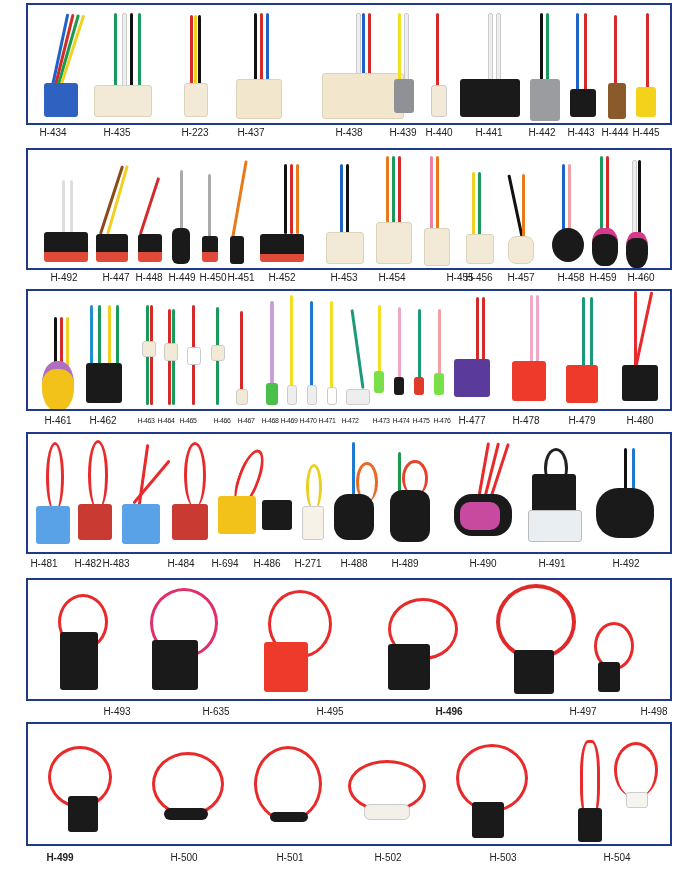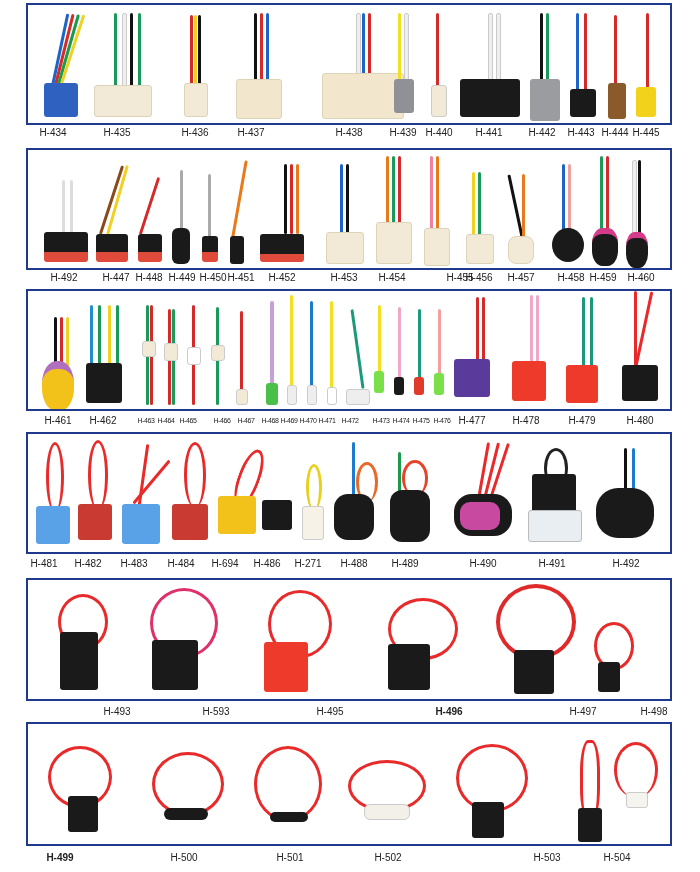--- a/index.html
+++ b/index.html
@@ -90,21 +90,21 @@
   </div>
 
   <div class="prod" style="left:606px;top:0;width:24px;height:118px;">
     <div class="wire" style="left:12px;top:8px;height:78px;background:#d42a2a;"></div>
     <div class="body" style="left:2px;top:82px;width:20px;height:30px;background:#f2d21a;"></div>
   </div>
 </div>
 <div class="labels" style="top:127px;">
   <span class="lbl" style="left:53px;">H-434</span>
   <span class="lbl" style="left:117px;">H-435</span>
-  <span class="lbl" style="left:195px;">H-436</span>
+  <span class="lbl" style="left:195px;">H-223</span>
   <span class="lbl" style="left:251px;">H-437</span>
   <span class="lbl" style="left:349px;">H-438</span>
   <span class="lbl" style="left:403px;">H-439</span>
   <span class="lbl" style="left:439px;">H-440</span>
   <span class="lbl" style="left:489px;">H-441</span>
   <span class="lbl" style="left:542px;">H-442</span>
   <span class="lbl" style="left:581px;">H-443</span>
   <span class="lbl" style="left:615px;">H-444</span>
   <span class="lbl" style="left:646px;">H-445</span>
 </div>
@@ -371,21 +371,21 @@
   </div>
   <div class="prod" style="left:566px;top:0;width:64px;height:118px;">
     <div class="wire" style="left:30px;top:14px;height:50px;background:#111;"></div>
     <div class="wire" style="left:38px;top:14px;height:50px;background:#1e7ad0;"></div>
     <div class="body" style="left:2px;top:54px;width:58px;height:50px;background:#1a1a1a;border-radius:22px;"></div>
   </div>
 </div>
 <div class="labels" style="top:558px;">
   <span class="lbl" style="left:44px;">H-481</span>
   <span class="lbl" style="left:88px;">H-482</span>
-  <span class="lbl" style="left:134px;">H-483</span>
+  <span class="lbl" style="left:116px;">H-483</span>
   <span class="lbl" style="left:181px;">H-484</span>
   <span class="lbl" style="left:225px;">H-694</span>
   <span class="lbl" style="left:267px;">H-486</span>
   <span class="lbl" style="left:308px;">H-271</span>
   <span class="lbl" style="left:354px;">H-488</span>
   <span class="lbl" style="left:405px;">H-489</span>
   <span class="lbl" style="left:483px;">H-490</span>
   <span class="lbl" style="left:552px;">H-491</span>
   <span class="lbl" style="left:626px;">H-492</span>
 </div>
@@ -411,21 +411,21 @@
     <div class="loop" style="left:4px;top:4px;width:80px;height:76px;border:4px solid #e02a2a;"></div>
     <div class="body" style="left:22px;top:70px;width:40px;height:44px;background:#1a1a1a;"></div>
   </div>
   <div class="prod" style="left:562px;top:0;width:50px;height:118px;">
     <div class="loop" style="left:4px;top:42px;width:40px;height:48px;border:3px solid #e82a2a;"></div>
     <div class="body" style="left:8px;top:82px;width:22px;height:30px;background:#1a1a1a;"></div>
   </div>
 </div>
 <div class="labels" style="top:706px;margin-left:40px;">
   <span class="lbl" style="left:77px;">H-493</span>
-  <span class="lbl" style="left:176px;">H-593</span>
+  <span class="lbl" style="left:176px;">H-635</span>
   <span class="lbl" style="left:290px;">H-495</span>
   <span class="lbl" style="left:409px;font-weight:bold;">H-496</span>
   <span class="lbl" style="left:543px;">H-497</span>
   <span class="lbl" style="left:614px;">H-498</span>
 </div>
 
 <div class="frame" style="top: 722px; height: 124px; border-color: rgb(31, 58, 140);">
   <div class="prod" style="left:12px;top:0;width:80px;height:118px;">
     <div class="loop" style="left:8px;top:22px;width:64px;height:62px;border:3px solid #e82a2a;"></div>
     <div class="body" style="left:28px;top:72px;width:30px;height:36px;background:#1a1a1a;"></div>
@@ -451,15 +451,15 @@
     <div class="body" style="left:8px;top:84px;width:24px;height:34px;background:#1a1a1a;"></div>
     <div class="loop" style="left:44px;top:18px;width:44px;height:56px;border:3px solid #e82a2a;border-bottom:none;"></div>
     <div class="body" style="left:56px;top:68px;width:20px;height:14px;background:#f6f4ee;border:1px solid #ccc;"></div>
   </div>
 </div>
 <div class="labels" style="top:852px;">
   <span class="lbl" style="left:60px;font-weight:bold;">H-499</span>
   <span class="lbl" style="left:184px;">H-500</span>
   <span class="lbl" style="left:290px;">H-501</span>
   <span class="lbl" style="left:388px;">H-502</span>
-  <span class="lbl" style="left:503px;margin-left:44px;">H-503</span>
+  <span class="lbl" style="left:503px;">H-503</span>
   <span class="lbl" style="left:617px;">H-504</span>
 </div>
 
 </body></html>

